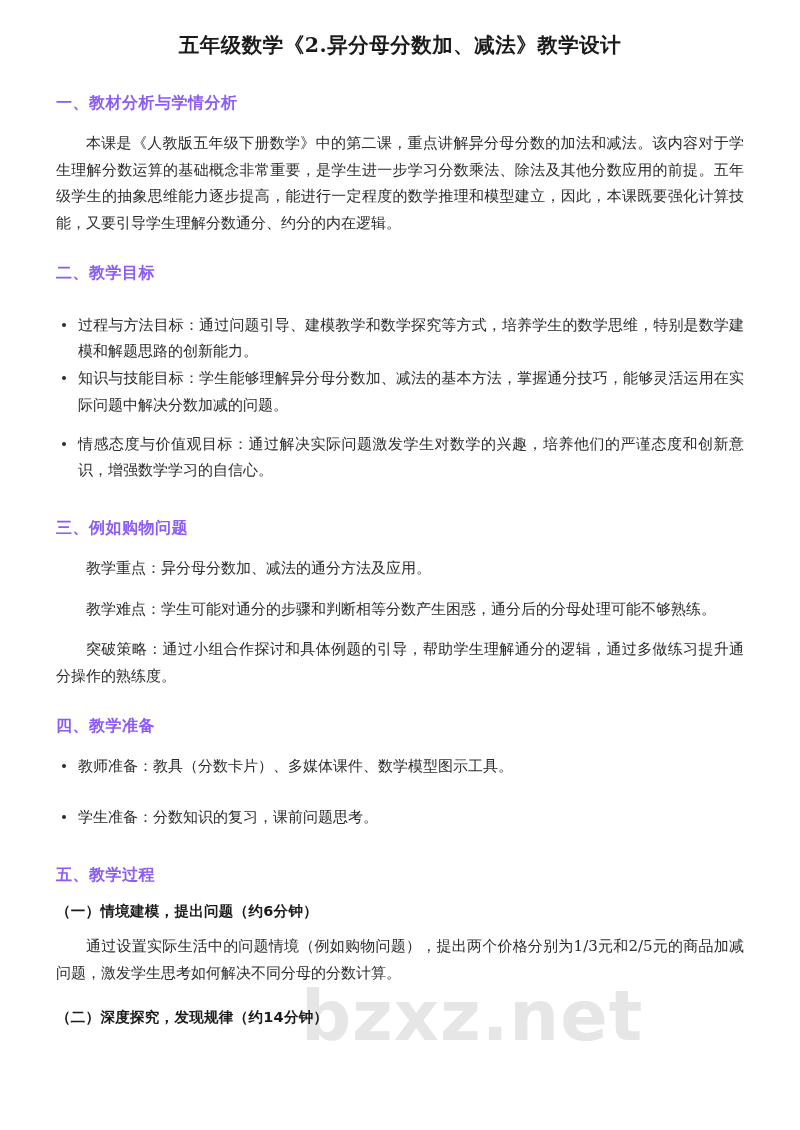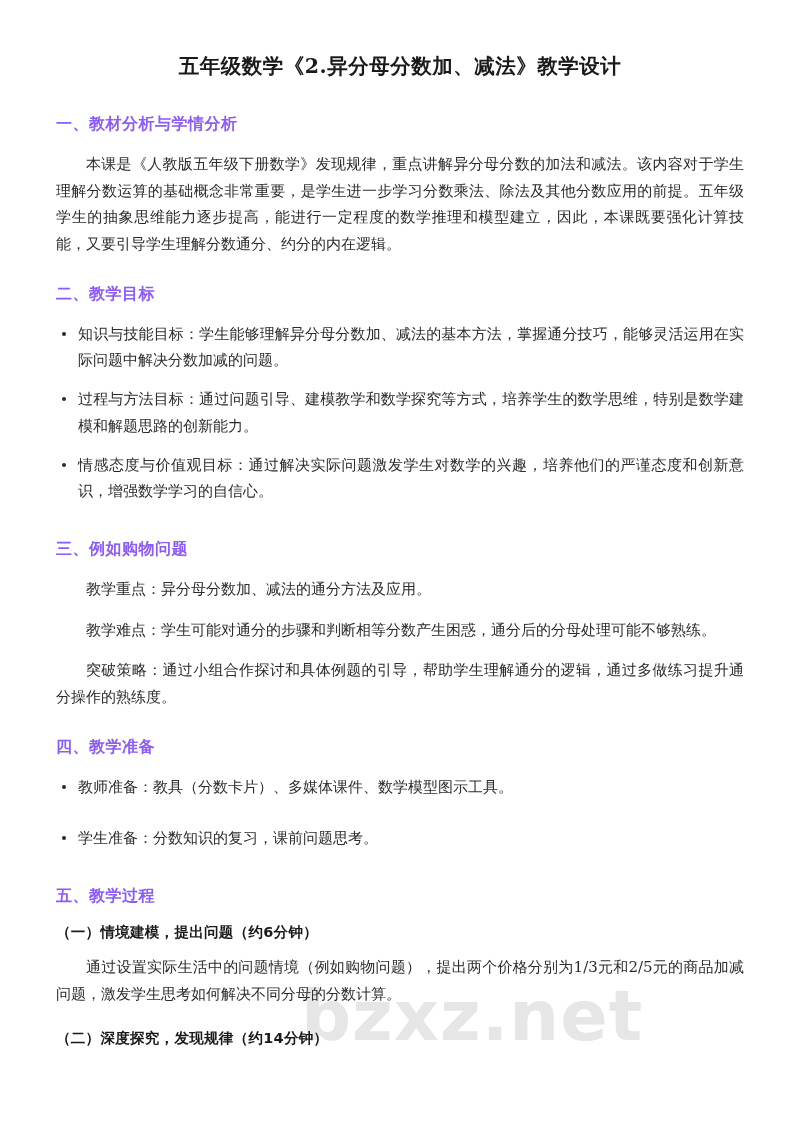--- a/index.html
+++ b/index.html
@@ -38,21 +38,21 @@
     letter-spacing: 1px;
     color: #e6e6e6;
     white-space: nowrap;
     user-select: none;
     pointer-events: none;
   }
 
   
   .doc-title {
     margin: 0;
-    padding-top: 52px;
+    padding-top: 31px;
     text-align: center;
     font-size: 20.5px;
     font-weight: bold;
     letter-spacing: 0.5px;
     color: #1a1a1a;
     font-family: "DejaVu Serif", "Liberation Serif", serif;
   }
 
   
   h2.section-heading {
@@ -146,29 +146,29 @@
   <div class="watermark">bzxz.net</div>
 
   <div class="content">
 
     <h1 class="doc-title">五年级数学《2.异分母分数加、减法》教学设计</h1>
 
     <div class="gap-sec-lg"></div>
 
     <h2 class="section-heading">一、教材分析与学情分析</h2>
     <div class="gap-head"></div>
-    <p class="body-text">本课是《人教版五年级下册数学》发现规律，重点讲解异分母分数的加法和减法。该内容对于学生理解分数运算的基础概念非常重要，是学生进一步学习分数乘法、除法及其他分数应用的前提。五年级学生的抽象思维能力逐步提高，能进行一定程度的数学推理和模型建立，因此，本课既要强化计算技能，又要引导学生理解分数通分、约分的内在逻辑。</p>
+    <p class="body-text">本课是《人教版五年级下册数学》中的第二课，重点讲解异分母分数的加法和减法。该内容对于学生理解分数运算的基础概念非常重要，是学生进一步学习分数乘法、除法及其他分数应用的前提。五年级学生的抽象思维能力逐步提高，能进行一定程度的数学推理和模型建立，因此，本课既要强化计算技能，又要引导学生理解分数通分、约分的内在逻辑。</p>
 
     <div class="gap-sec"></div>
 
     <h2 class="section-heading">二、教学目标</h2>
     <div class="gap-head"></div>
     <ul class="bullet-list">
+      <li style="margin-top:12px">过程与方法目标：通过问题引导、建模教学和数学探究等方式，培养学生的数学思维，特别是数学建模和解题思路的创新能力。</li>
       <li>知识与技能目标：学生能够理解异分母分数加、减法的基本方法，掌握通分技巧，能够灵活运用在实际问题中解决分数加减的问题。</li>
-      <li style="margin-top:12px">过程与方法目标：通过问题引导、建模教学和数学探究等方式，培养学生的数学思维，特别是数学建模和解题思路的创新能力。</li>
       <li style="margin-top:12px">情感态度与价值观目标：通过解决实际问题激发学生对数学的兴趣，培养他们的严谨态度和创新意识，增强数学学习的自信心。</li>
     </ul>
 
     <div class="gap-sec-lg"></div>
 
     <h2 class="section-heading">三、例如购物问题</h2>
     <div class="gap-head"></div>
     <p class="body-text">教学重点：异分母分数加、减法的通分方法及应用。</p>
     <div class="gap-para"></div>
     <p class="body-text">教学难点：学生可能对通分的步骤和判断相等分数产生困惑，通分后的分母处理可能不够熟练。</p>

